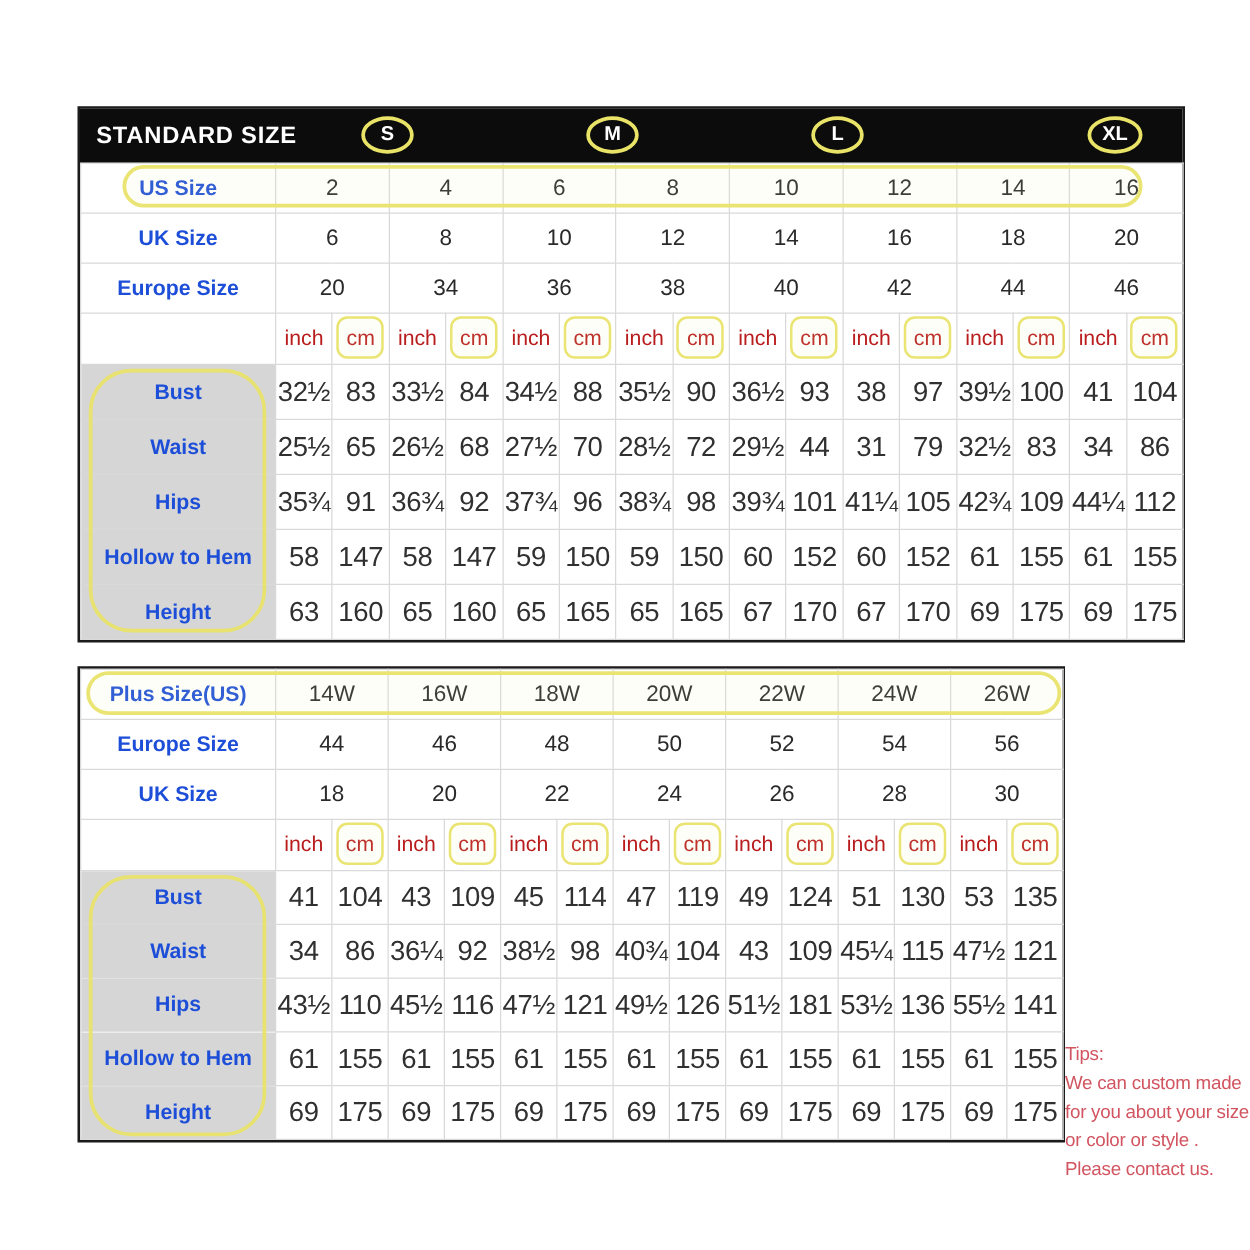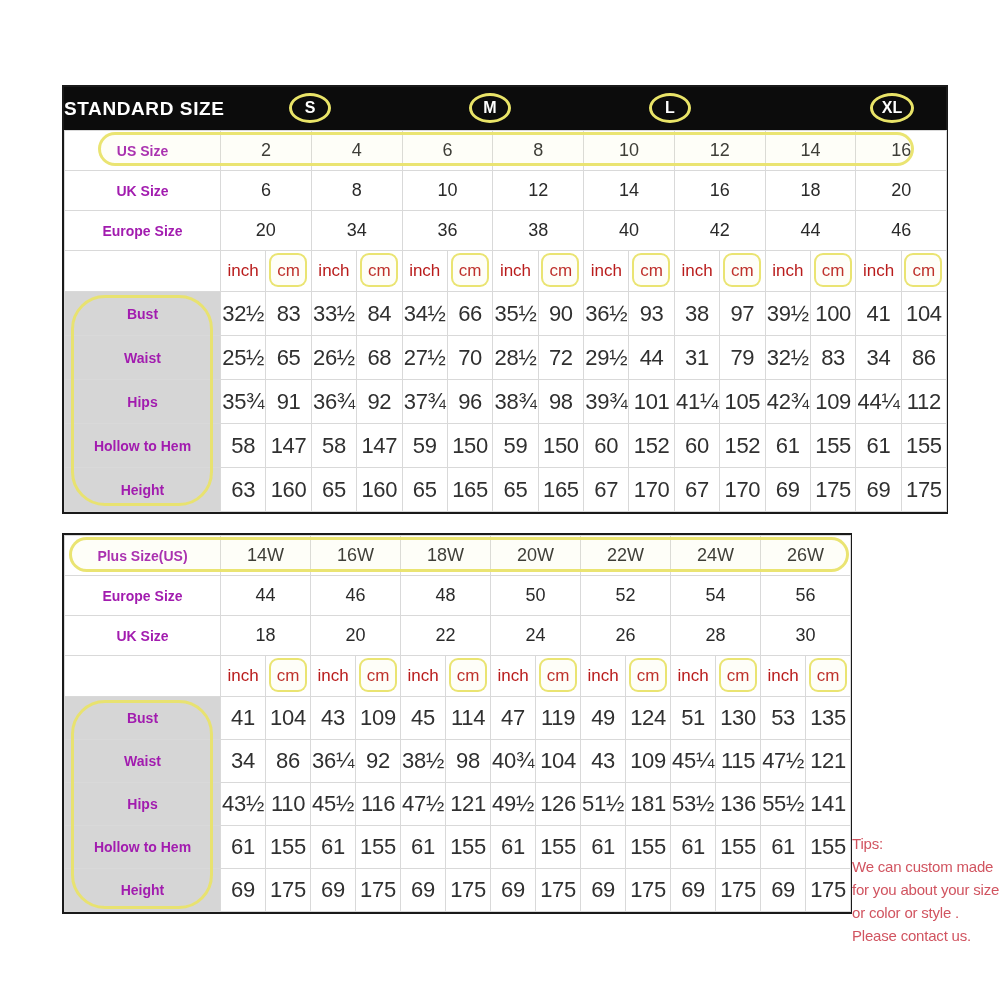--- a/index.html
+++ b/index.html
@@ -5,38 +5,38 @@
   html,body{margin:0;padding:0;}
   body{
     width:1000px;height:1000px;position:relative;background:#ffffff;
     font-family:"Liberation Sans", sans-serif;overflow:hidden;
   }
   .tblc{position:absolute;border:2px solid #1a1a1a;background:#fff;box-sizing:border-box;}
   #standard-table{left:62px;top:85px;width:886px;}
   #plus-table{left:62px;top:533px;width:790px;}
 
   .hdr{height:43px;background:#0c0c0c;position:relative;display:flex;align-items:center;}
-  .hdr-title{color:#ffffff;font-weight:700;font-size:19px;letter-spacing:.6px;}
+  .hdr-title{color:#ffffff;font-weight:700;font-size:19px;letter-spacing:.6px;padding-left:13px;}
   .badge{
     position:absolute;top:6px;height:30px;border:3px solid #e9e468;border-radius:50%;
     color:#fff;font-weight:700;font-size:16px;display:flex;align-items:center;justify-content:center;
     box-sizing:border-box;
   }
 
   table.grid{border-collapse:collapse;table-layout:fixed;width:100%;}
   .grid td{
     border:1px solid #d9d9d9;text-align:center;vertical-align:middle;
     padding:0;overflow:hidden;white-space:nowrap;
   }
   .size-row{height:40px;}
   .unit-row{height:41px;}
   #standard-table .meas-row{height:44px;}
   #plus-table .meas-row{height:43px;}
 
-  .size-lbl,.meas-lbl{font-weight:700;font-size:14px;color:#a21caf;margin-top:40px;}
+  .size-lbl,.meas-lbl{font-weight:700;font-size:17px;color:#1d4ed8;margin-top:40px;}
   .meas-lbl{background:#d6d6d6;}
   .size-val{font-size:18px;color:#2a2a2a;}
   .unit{font-size:17px;color:#b91c1c;}
   .meas{font-size:22px;color:#303030;letter-spacing:-0.3px;}
 
   .hl{position:absolute;box-sizing:border-box;pointer-events:none;
       border:3px solid rgba(233,227,106,0.95);background:rgba(250,247,190,0.10);}
   .hl.stadium{border-radius:18px;}
   .hl.cmbox{border-radius:9px;border-width:2.5px;}
   .hl.biglbl{border-radius:34px;border-width:3.5px;background:transparent;}
@@ -130,21 +130,21 @@
             <td class="unit">inch</td>
             <td class="unit">cm</td>
           </tr>
           <tr class="meas-row">
             <td class="meas-lbl">Bust</td>
             <td class="meas">32½</td>
             <td class="meas">83</td>
             <td class="meas">33½</td>
             <td class="meas">84</td>
             <td class="meas">34½</td>
-            <td class="meas">66</td>
+            <td class="meas">88</td>
             <td class="meas">35½</td>
             <td class="meas">90</td>
             <td class="meas">36½</td>
             <td class="meas">93</td>
             <td class="meas">38</td>
             <td class="meas">97</td>
             <td class="meas">39½</td>
             <td class="meas">100</td>
             <td class="meas">41</td>
             <td class="meas">104</td>

